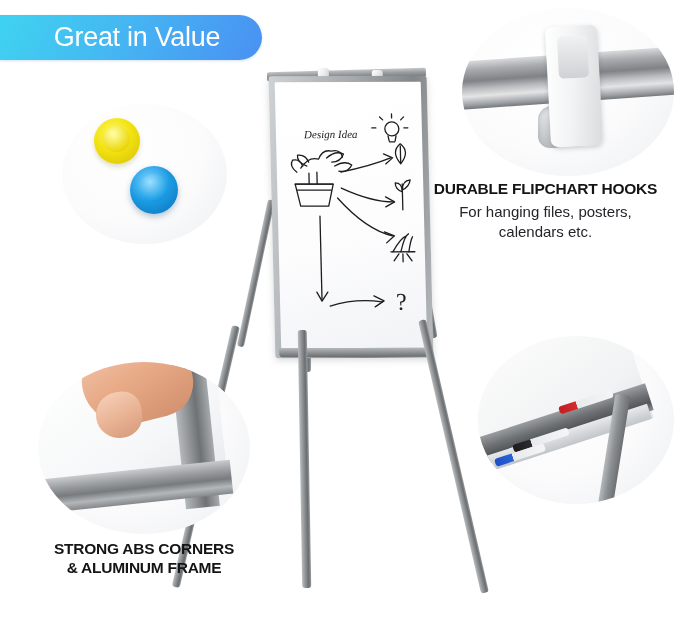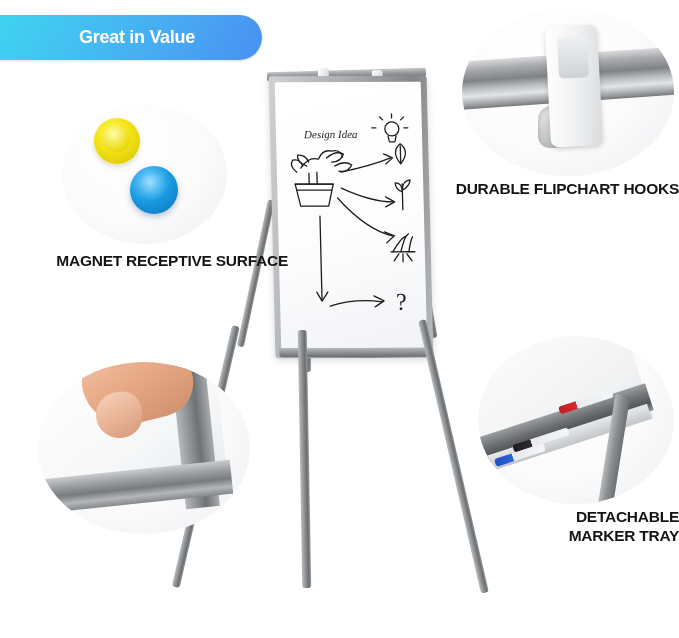--- a/index.html
+++ b/index.html
@@ -25,30 +25,30 @@
     height: 45px;
     border-radius: 0 23px 23px 0;
     background: linear-gradient(118deg, #3fd3f0 0%, #45b9f2 42%, #4a90f2 100%);
     display: flex;
     align-items: center;
     justify-content: center;
     box-shadow: 0 1px 3px rgba(60,120,190,0.22);
   }
   .banner-text {
     color: #ffffff;
-    font-size: 18px;
-    font-weight: bold;
+    font-size: 27px;
+    font-weight: normal;
     letter-spacing: -0.3px;
     padding-left: 28px;
     padding-right: 16px;
     white-space: nowrap;
   }
 
   
-  .feature-text { position: absolute; text-align: right; }
+  .feature-text { position: absolute; text-align: center; }
   .feature-title {
     font-size: 15.5px;
     font-weight: bold;
     color: #141414;
     line-height: 1.22;
     letter-spacing: -0.25px;
     white-space: nowrap;
   }
   .feature-title.wrapped { white-space: normal; }
   .feature-desc {
@@ -387,25 +387,25 @@
   <div class="tray-board"></div>
   <div class="tray-bar"></div>
   <div class="tray-lip"></div>
   <div class="marker marker-red"></div>
   <div class="marker marker-black"></div>
   <div class="marker marker-blue"></div>
   <div class="tray-leg"></div>
 </div>
 
 <div class="feature-text txt-magnet">
-  <div class="feature-title">MAGNET RECEPTIVE SURFACE</div>
 </div>
 
 <div class="feature-text txt-hooks">
   <div class="feature-title">DURABLE FLIPCHART HOOKS</div>
+  <div class="feature-desc">For hanging files, posters,<br>calendars etc.</div>
 </div>
 
 <div class="feature-text txt-corners">
+  <div class="feature-title wrapped">STRONG ABS CORNERS<br>&amp; ALUMINUM FRAME</div>
 </div>
 
 <div class="feature-text txt-tray">
-  <div class="feature-title wrapped">DETACHABLE<br>MARKER TRAY</div>
 </div>
 
 </body></html>

